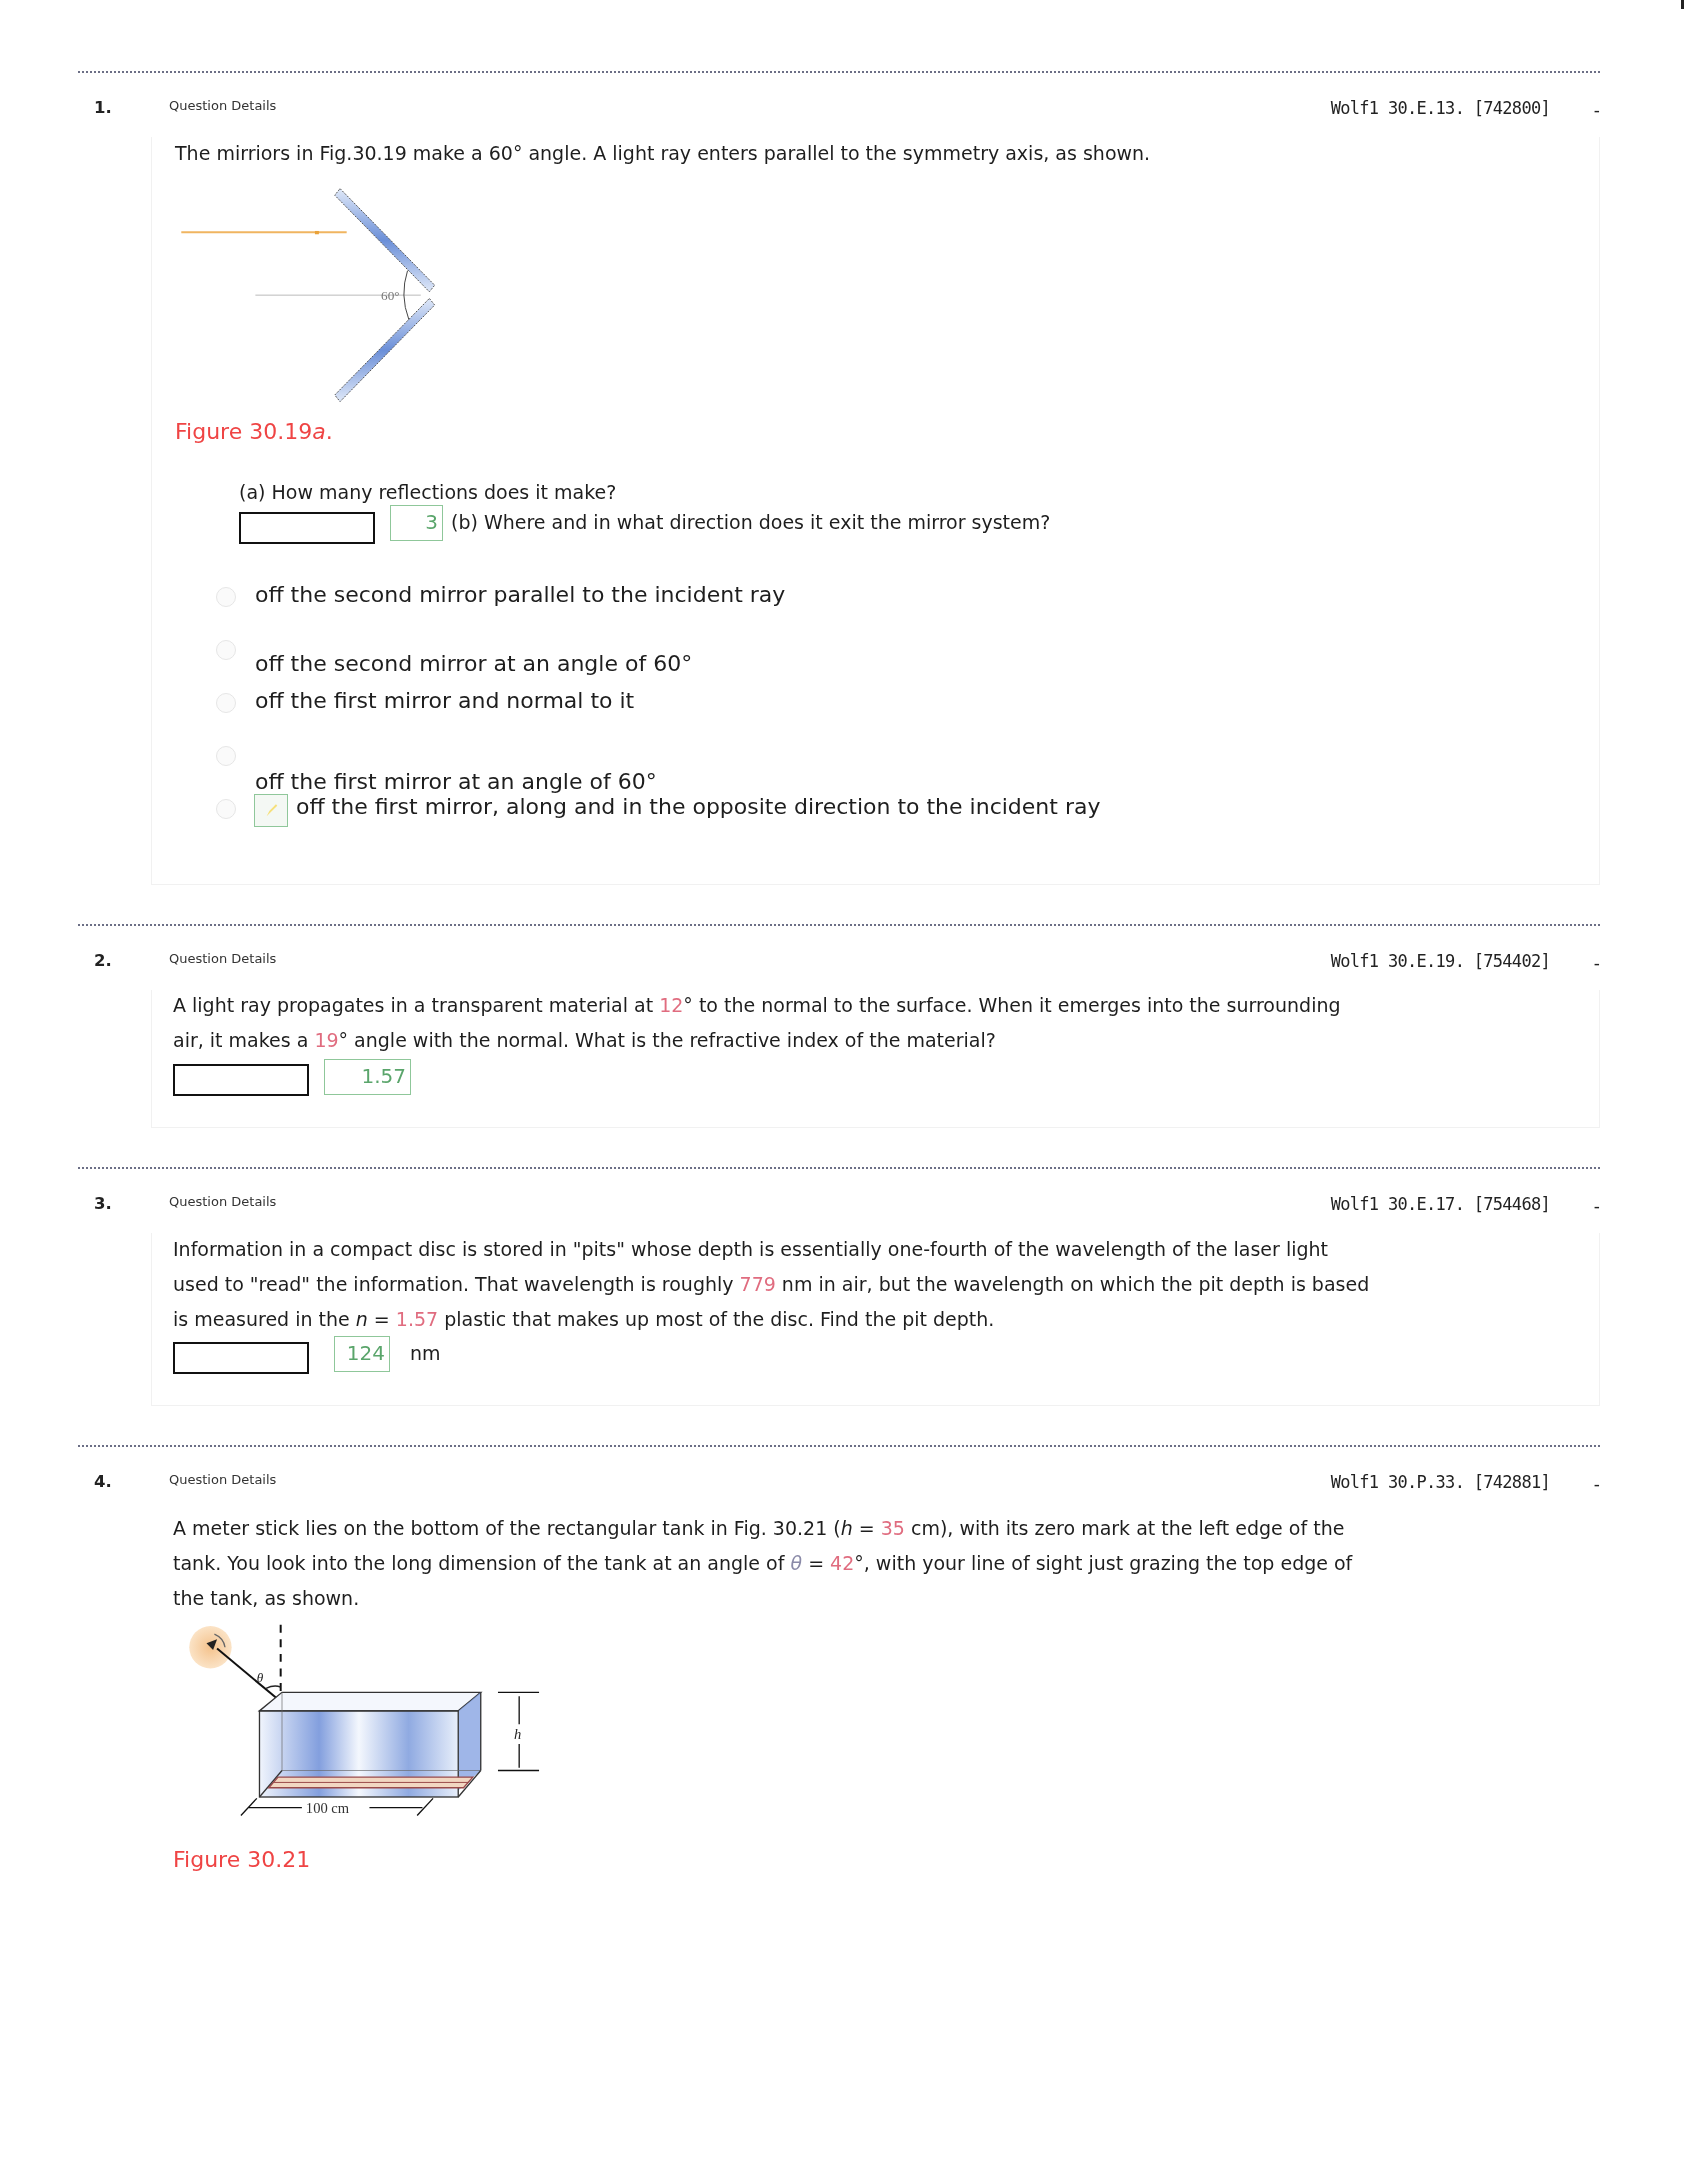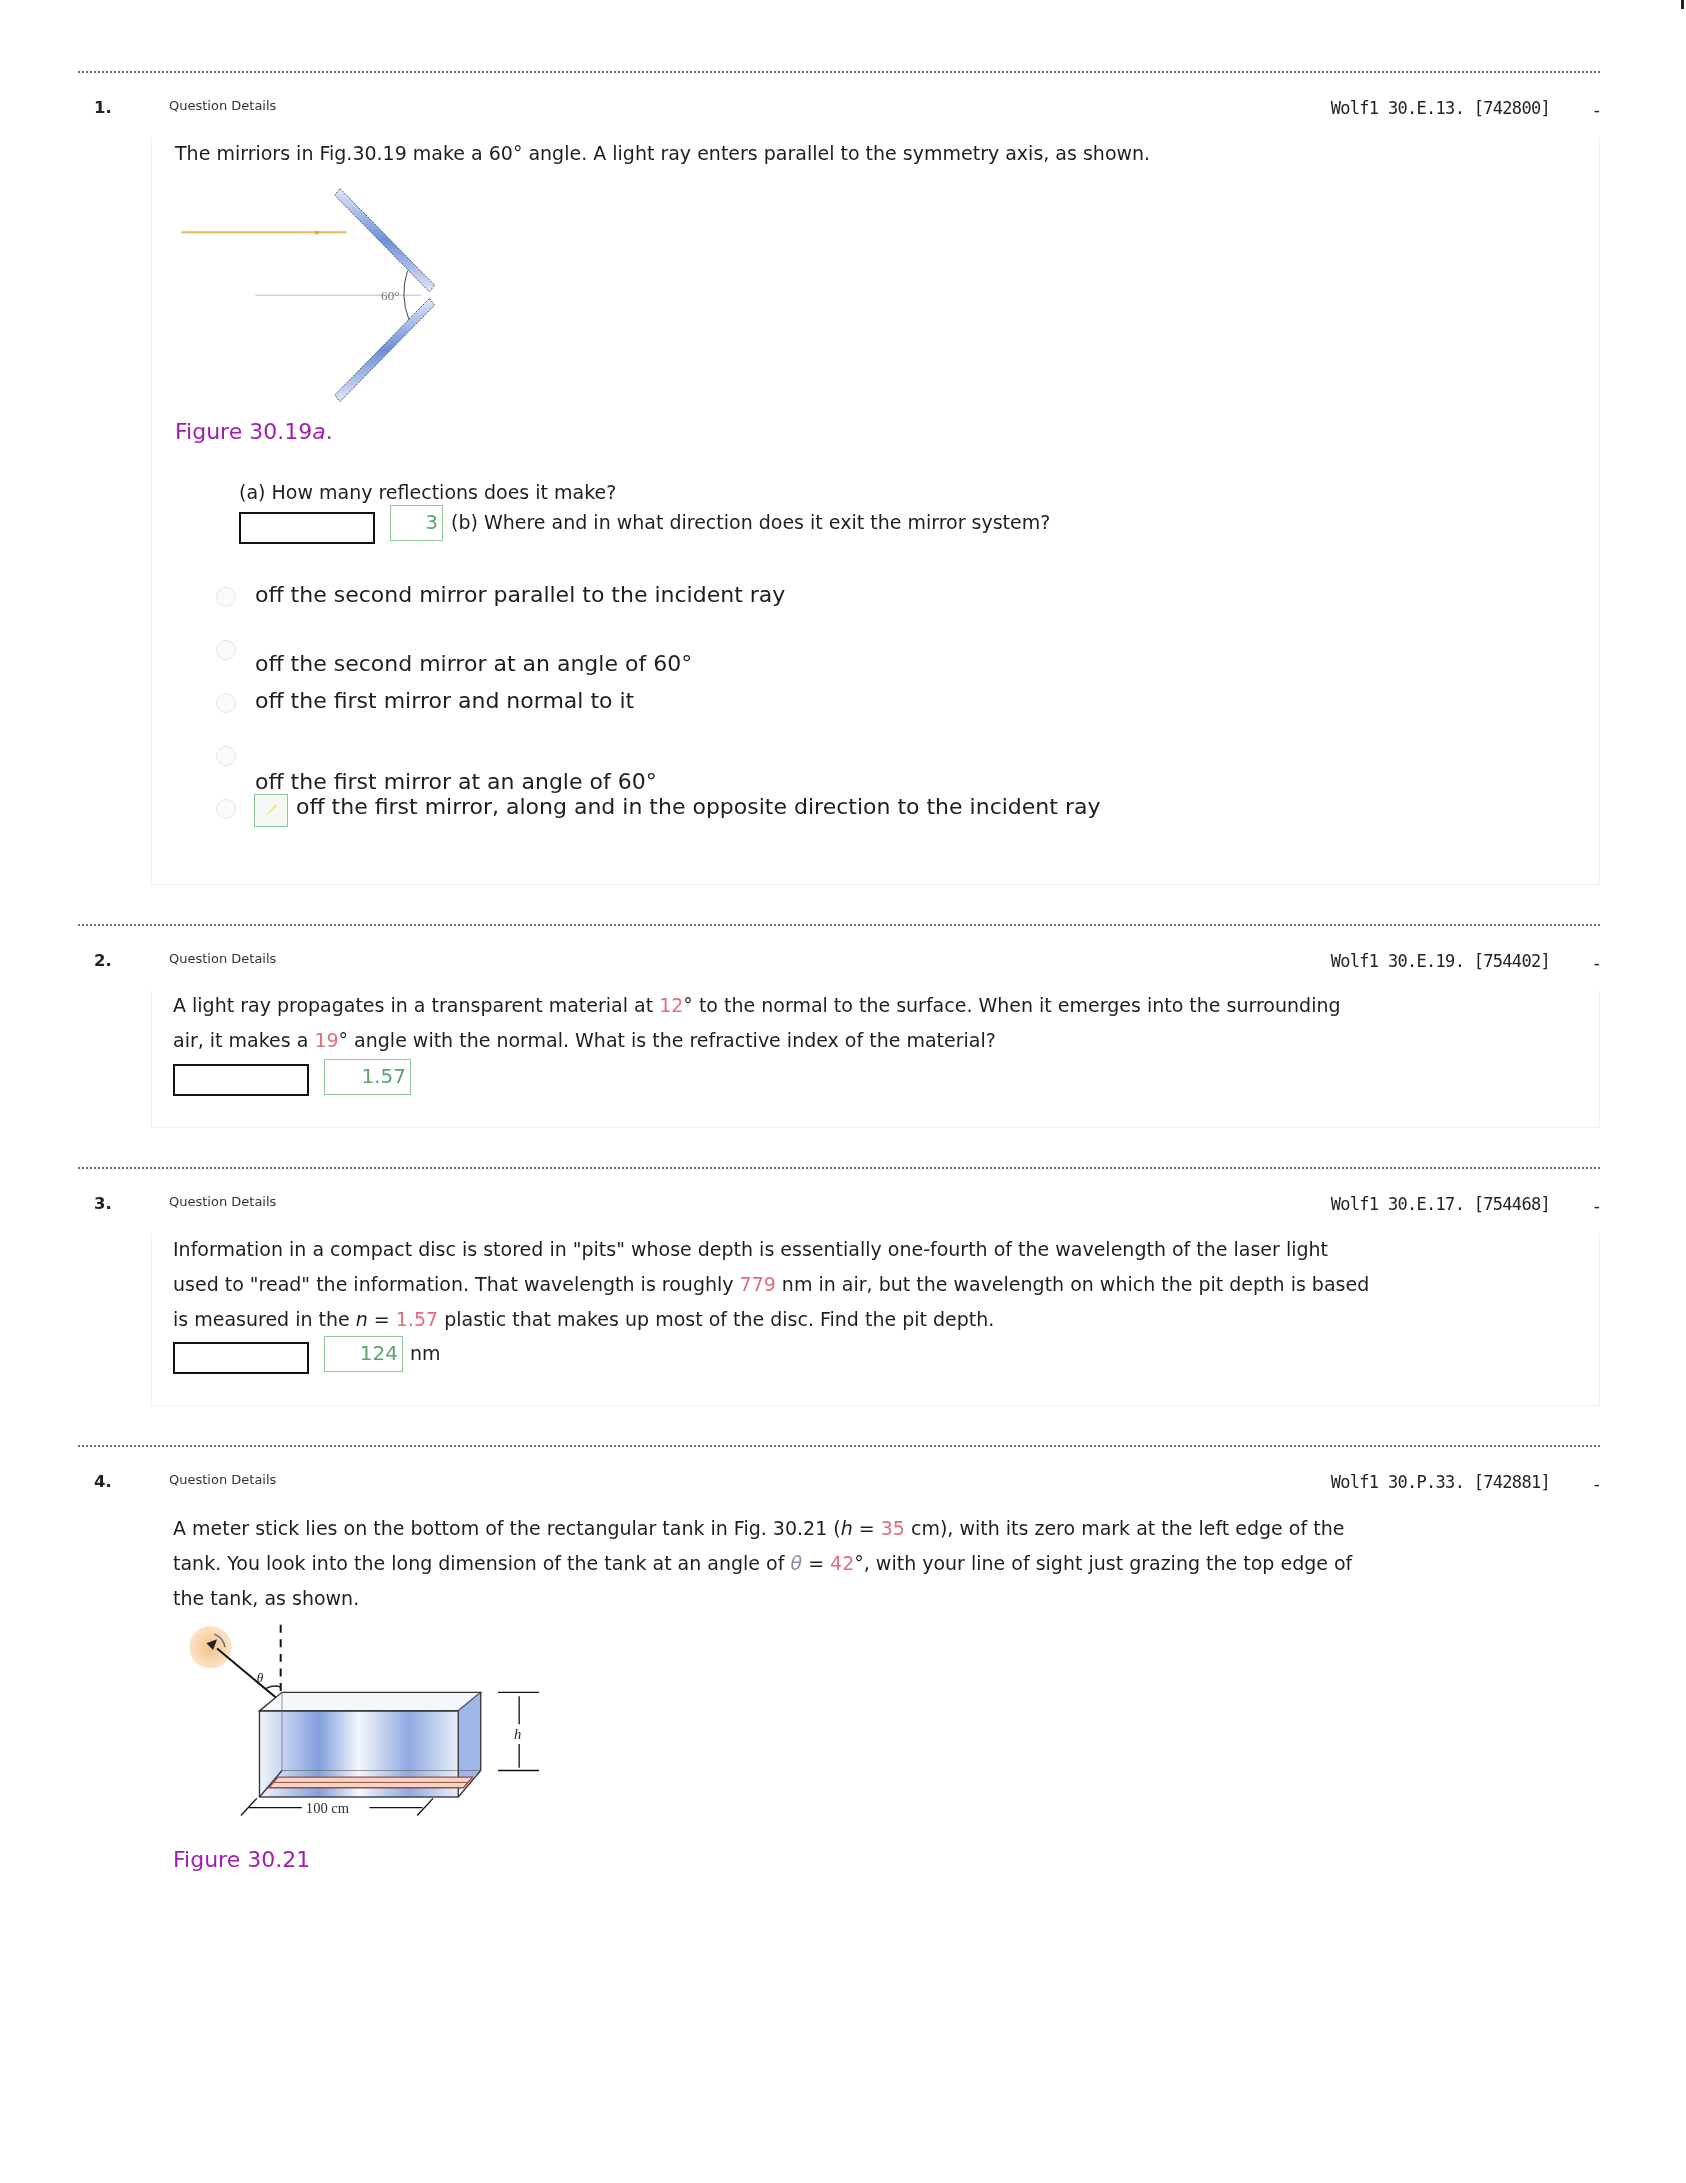--- a/index.html
+++ b/index.html
@@ -21,21 +21,21 @@
     .ital { font-style: italic; }
 
     .input-blank { position: absolute; width: 136px; height: 32px; border: 2px solid #111; background: #fff; }
     .input-answer { position: absolute; height: 36px; border: 1.3px solid #8fc79a; background: #fff; color: #5aa56b; font-size: 20px; text-align: right; padding-right: 4px; line-height: 33px; }
 
     .radio { position: absolute; width: 20px; height: 20px; border-radius: 50%; border: 1.3px solid #e6e6e6; background: #fafafa; }
     .radio-label { position: absolute; font-size: 22px; color: #1e1e1e; white-space: nowrap; }
     .check-box { position: absolute; width: 34px; height: 33px; border: 1.3px solid #8fc79a; background: #f4f8f4; }
     .pencil { position: absolute; left: 9.3px; top: 8px; width: 14.6px; height: 14.6px; }
 
-    .fig-caption { position: absolute; font-size: 22px; color: #a21caf; white-space: nowrap; }
+    .fig-caption { position: absolute; font-size: 22px; color: #ef4444; white-space: nowrap; }
     .figure { position: absolute; }
   </style>
 </head>
 <body>
 
 <div class="page-mark"></div>
 
 <section class="question" style="top:71px; height:814px;">
   <div class="q-rule"></div>
   <div class="q-box" style="top:66px; height:748px;"></div>
@@ -132,21 +132,21 @@
   <span class="q-dash">-</span>
 
   <div class="text" style="left:95px; top:65px;">Information in a compact disc is stored in "pits" whose depth is essentially one-fourth of the wavelength of the laser light</div>
   <div class="text" style="left:95px; top:100px;">
     <span>used to "read" the information. That wavelength is roughly </span><span class="red">779</span><span> nm in air, but the wavelength on which the pit depth is based</span>
   </div>
   <div class="text" style="left:95px; top:135px;">
     <span>is measured in the </span><span class="ital">n</span><span> = </span><span class="red">1.57</span><span> plastic that makes up most of the disc. Find the pit depth.</span>
   </div>
   <input class="input-blank" style="left: 95px; top: 175px;" type="text" value="">
-  <div class="input-answer" style="left:246px; top:169px; width:79px;">124</div>
+  <div class="input-answer" style="left:256px; top:169px; width:56px;">124</div>
   <div class="text" style="left:332px; top:169px;">nm</div>
 </section>
 
 <section class="question" style="top:1445px; height:463px;">
   <div class="q-rule"></div>
   <span class="q-number">4.</span>
   <span class="q-details">Question Details</span>
   <span class="q-ref">Wolf1 30.P.33. [742881]</span>
   <span class="q-dash">-</span>
 

